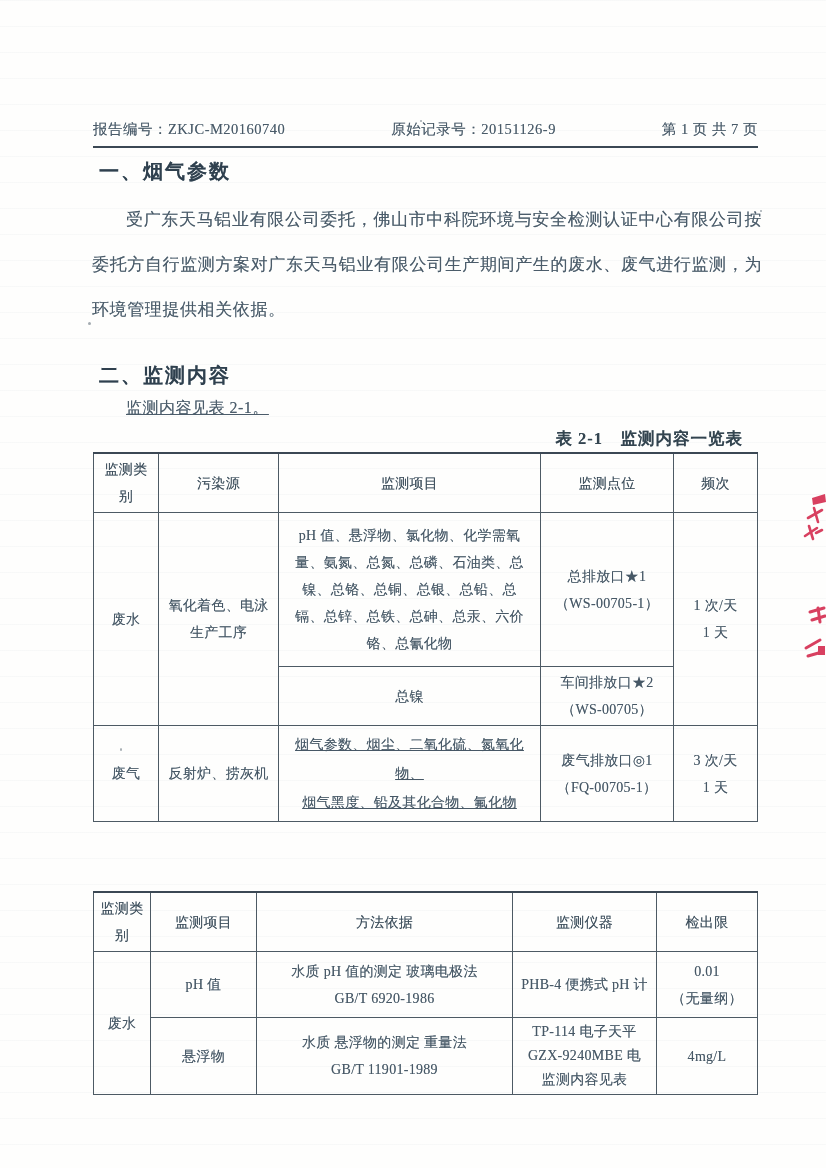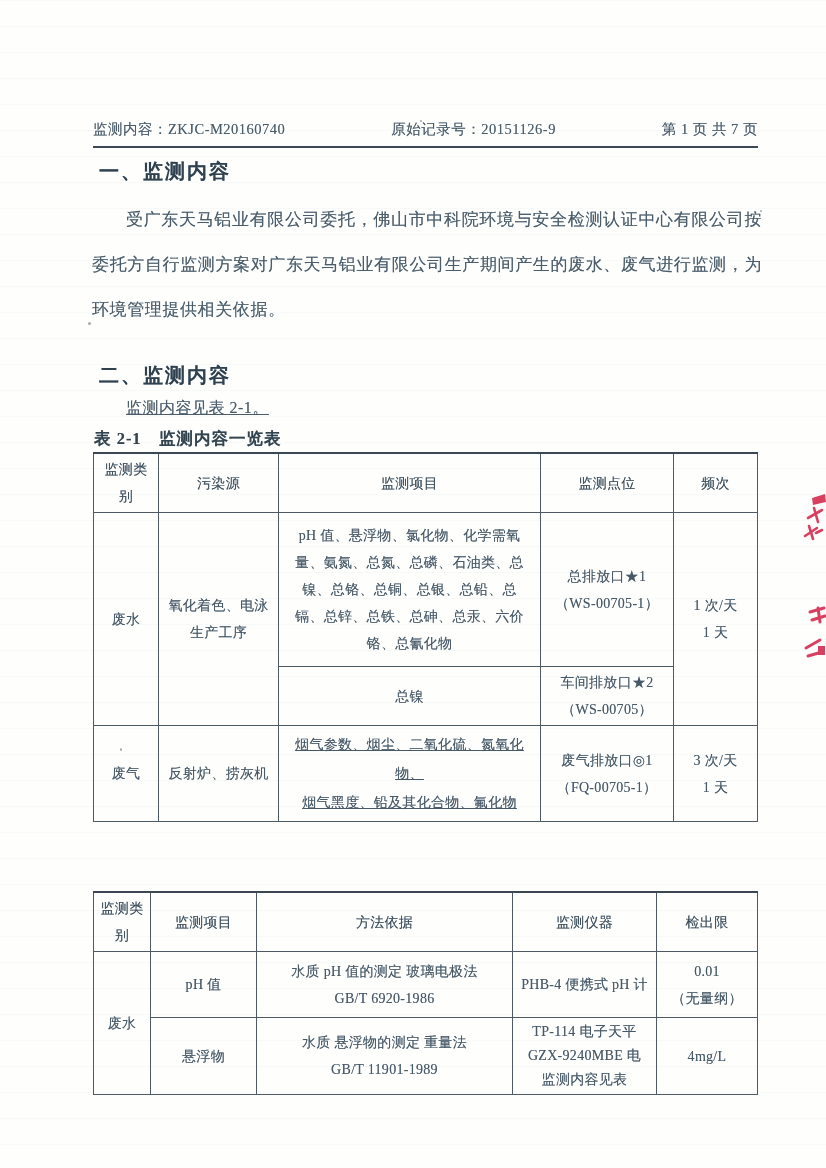--- a/index.html
+++ b/index.html
@@ -38,21 +38,21 @@
   .para {
     position: absolute; left: 92px; width: 670px;
     font-size: 17px; line-height: 45px; letter-spacing: 0.6px;
     text-align: justify; text-indent: 2em; color: #4b5c6a;
   }
   .intro {
     position: absolute; left: 126px; font-size: 16px; color: #4b5c6a;
     letter-spacing: 0.5px; white-space: nowrap; text-decoration: underline;
   }
   .caption {
-    position: absolute; left: 94px; width: 664px; text-align: left;
+    position: absolute; left: 79px; width: 664px; text-align: right;
     font-size: 16.5px; font-weight: bold; color: #33444f; letter-spacing: 1px;
   }
 
   
   table.doc {
     position: absolute; left: 93px; width: 664px;
     border-collapse: collapse; table-layout: fixed;
     font-size: 14px; color: #47586680; color: #475866;
     letter-spacing: 0.3px;
   }
@@ -73,26 +73,26 @@
 
   
   .speck { position: absolute; background: #5a6872; border-radius: 50%; opacity: 0.55; }
 </style>
 </head>
 <body>
 
 <div class="page">
 
   <div class="hdr txt">
-    <span class="seg">监测内容：ZKJC-M20160740</span>
+    <span class="seg">报告编号：ZKJC-M20160740</span>
     <span class="seg">原始记录号：20151126-9</span>
     <span class="seg">第 1 页 共 7 页</span>
   </div>
 
-  <div class="h-sec txt" style="top:158px">一、监测内容</div>
+  <div class="h-sec txt" style="top:158px">一、烟气参数</div>
   <div class="para txt" style="top:197px">受广东天马铝业有限公司委托，佛山市中科院环境与安全检测认证中心有限公司按委托方自行监测方案对广东天马铝业有限公司生产期间产生的废水、废气进行监测，为环境管理提供相关依据。</div>
 
   <div class="h-sec txt" style="top:362px">二、监测内容</div>
   <div class="intro txt" style="top:398px">监测内容见表 2-1。</div>
   <div class="caption txt" style="top:428px">表 2-1　监测内容一览表</div>
 
   <table class="doc txt" style="top:452px">
     <colgroup>
       <col style="width:65px">
         <col style="width:120px">

